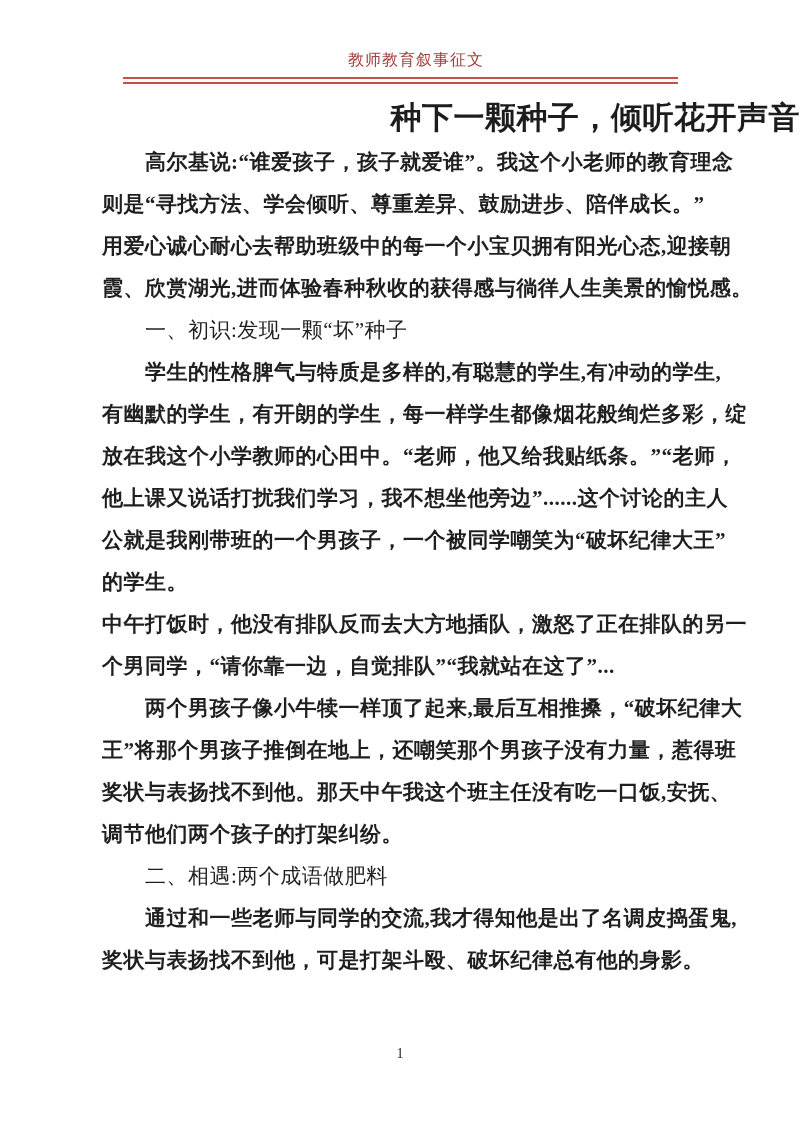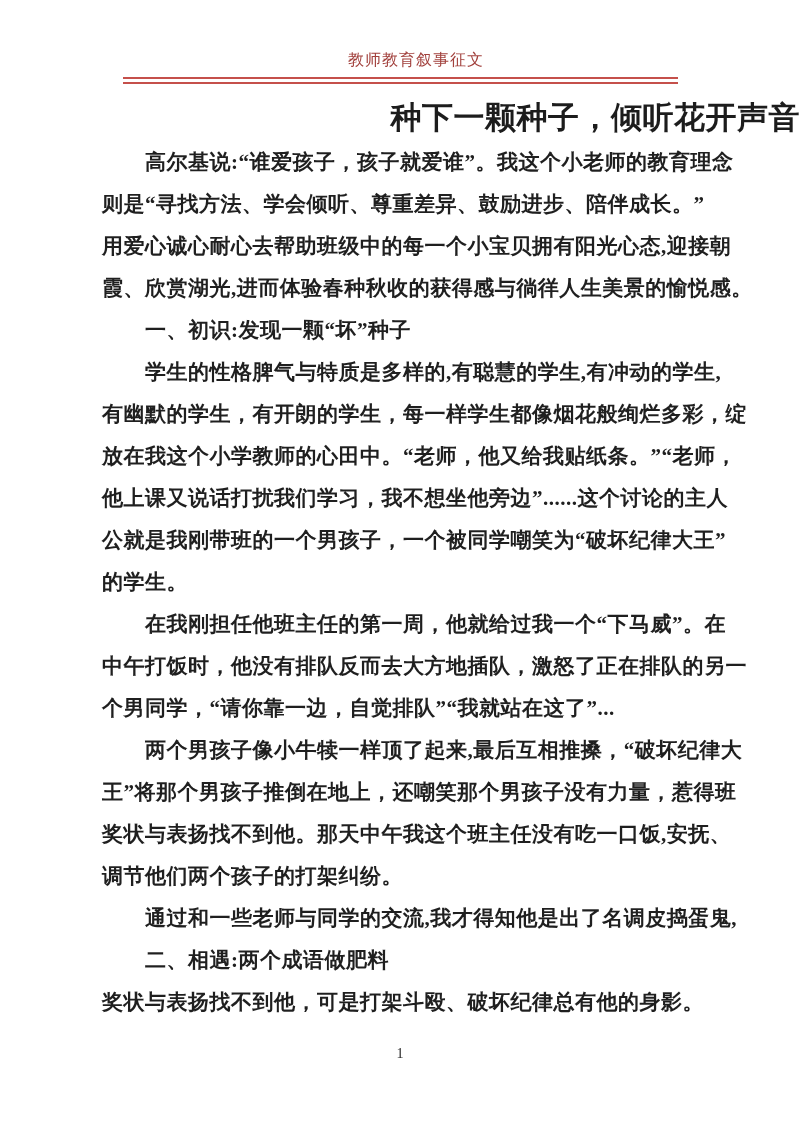--- a/index.html
+++ b/index.html
@@ -57,21 +57,21 @@
   }
   .line {
     height: 42px;
     line-height: 42px;
     font-size: 21px;
     letter-spacing: 0.5px;
     white-space: nowrap;
     font-weight: 700;
   }
   .line.heading {
-    font-weight: 700;
+    font-weight: 400;
   }
   .page-number {
     position: absolute;
     top: 1046px;
     left: 0;
     width: 100%;
     text-align: center;
     font-size: 14px;
     color: #1f1f1f;
   }
@@ -92,27 +92,26 @@
     <div class="line">则是“寻找方法、学会倾听、尊重差异、鼓励进步、陪伴成长。”</div>
     <div class="line">用爱心诚心耐心去帮助班级中的每一个小宝贝拥有阳光心态,迎接朝</div>
     <div class="line">霞、欣赏湖光,进而体验春种秋收的获得感与徜徉人生美景的愉悦感。</div>
     <div class="line heading">　　一、初识:发现一颗“坏”种子</div>
     <div class="line">　　学生的性格脾气与特质是多样的,有聪慧的学生,有冲动的学生,</div>
     <div class="line">有幽默的学生，有开朗的学生，每一样学生都像烟花般绚烂多彩，绽</div>
     <div class="line">放在我这个小学教师的心田中。“老师，他又给我贴纸条。”“老师，</div>
     <div class="line">他上课又说话打扰我们学习，我不想坐他旁边”......这个讨论的主人</div>
     <div class="line">公就是我刚带班的一个男孩子，一个被同学嘲笑为“破坏纪律大王”</div>
     <div class="line">的学生。</div>
-    <div class="line">　　在我刚担任他班主任的第一周，他就给过我一个“下马威”。在</div>
     <div class="line">中午打饭时，他没有排队反而去大方地插队，激怒了正在排队的另一</div>
     <div class="line">个男同学，“请你靠一边，自觉排队”“我就站在这了”...</div>
     <div class="line">　　两个男孩子像小牛犊一样顶了起来,最后互相推搡，“破坏纪律大</div>
     <div class="line">王”将那个男孩子推倒在地上，还嘲笑那个男孩子没有力量，惹得班</div>
     <div class="line">奖状与表扬找不到他。那天中午我这个班主任没有吃一口饭,安抚、</div>
     <div class="line">调节他们两个孩子的打架纠纷。</div>
+    <div class="line heading">　　二、相遇:两个成语做肥料</div>
     <div class="line">　　通过和一些老师与同学的交流,我才得知他是出了名调皮捣蛋鬼,</div>
-    <div class="line heading">　　二、相遇:两个成语做肥料</div>
     <div class="line">奖状与表扬找不到他，可是打架斗殴、破坏纪律总有他的身影。</div>
   </div>
 
   <div class="page-number">1</div>
 
 </div>
 
 </body></html>

